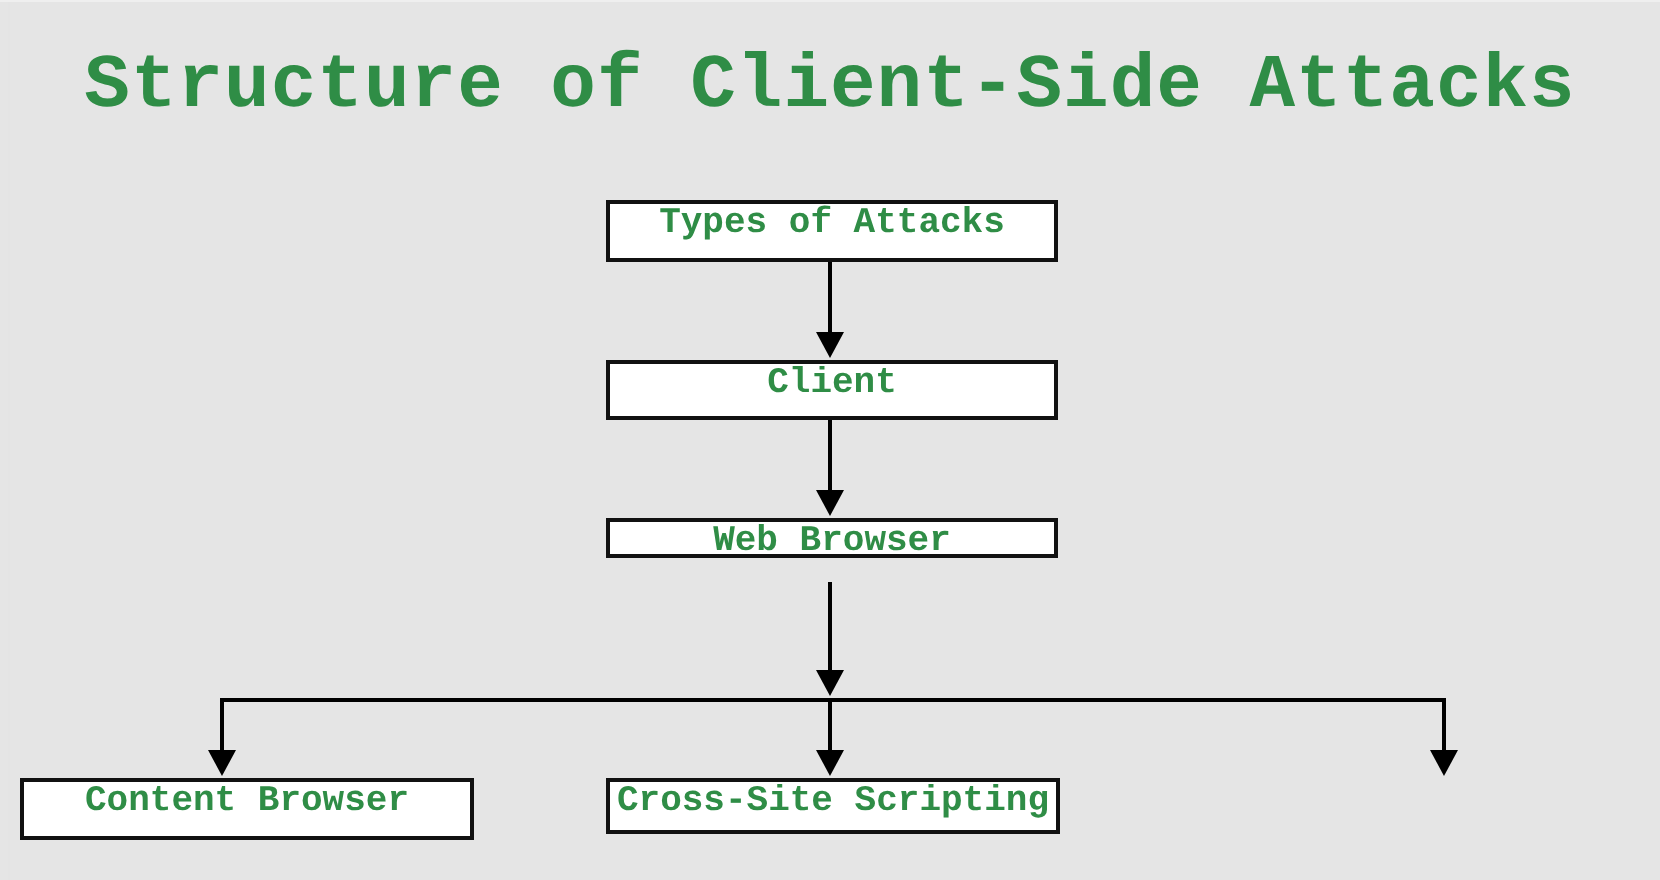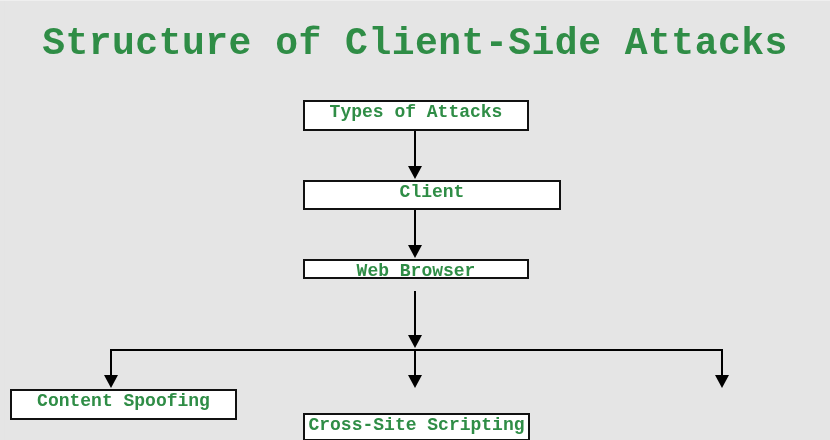--- a/index.html
+++ b/index.html
@@ -97,30 +97,30 @@
     <g stroke="#000000" fill="#000000">
       <line x1="722" y1="349" x2="722" y2="377" stroke-width="2"></line>
       <polygon points="715,375 729,375 722,388" stroke="none"></polygon>
     </g>
   </svg>
 
   <div class="node" style="left:303px; top:100px; width:226px; height:31px;">
     <span>Types of Attacks</span>
   </div>
 
-  <div class="node" style="left:303px; top:180px; width:258px; height:30px;">
+  <div class="node" style="left:303px; top:180px; width:226px; height:30px;">
     <span>Client</span>
   </div>
 
   <div class="node" style="left:303px; top:259px; width:226px; height:20px;">
     <span>Web Browser</span>
   </div>
 
   <div class="node" style="left:10px; top:389px; width:227px; height:31px;">
-    <span>Content Spoofing</span>
+    <span>Content Browser</span>
   </div>
 
-  <div class="node" style="left:303px; top:389px; width:227px; height:28px;margin-top:24px;">
+  <div class="node" style="left:303px; top:389px; width:227px; height:28px;">
     <span>Cross-Site Scripting</span>
   </div>
 
 
 </div>
 
 </body></html>

